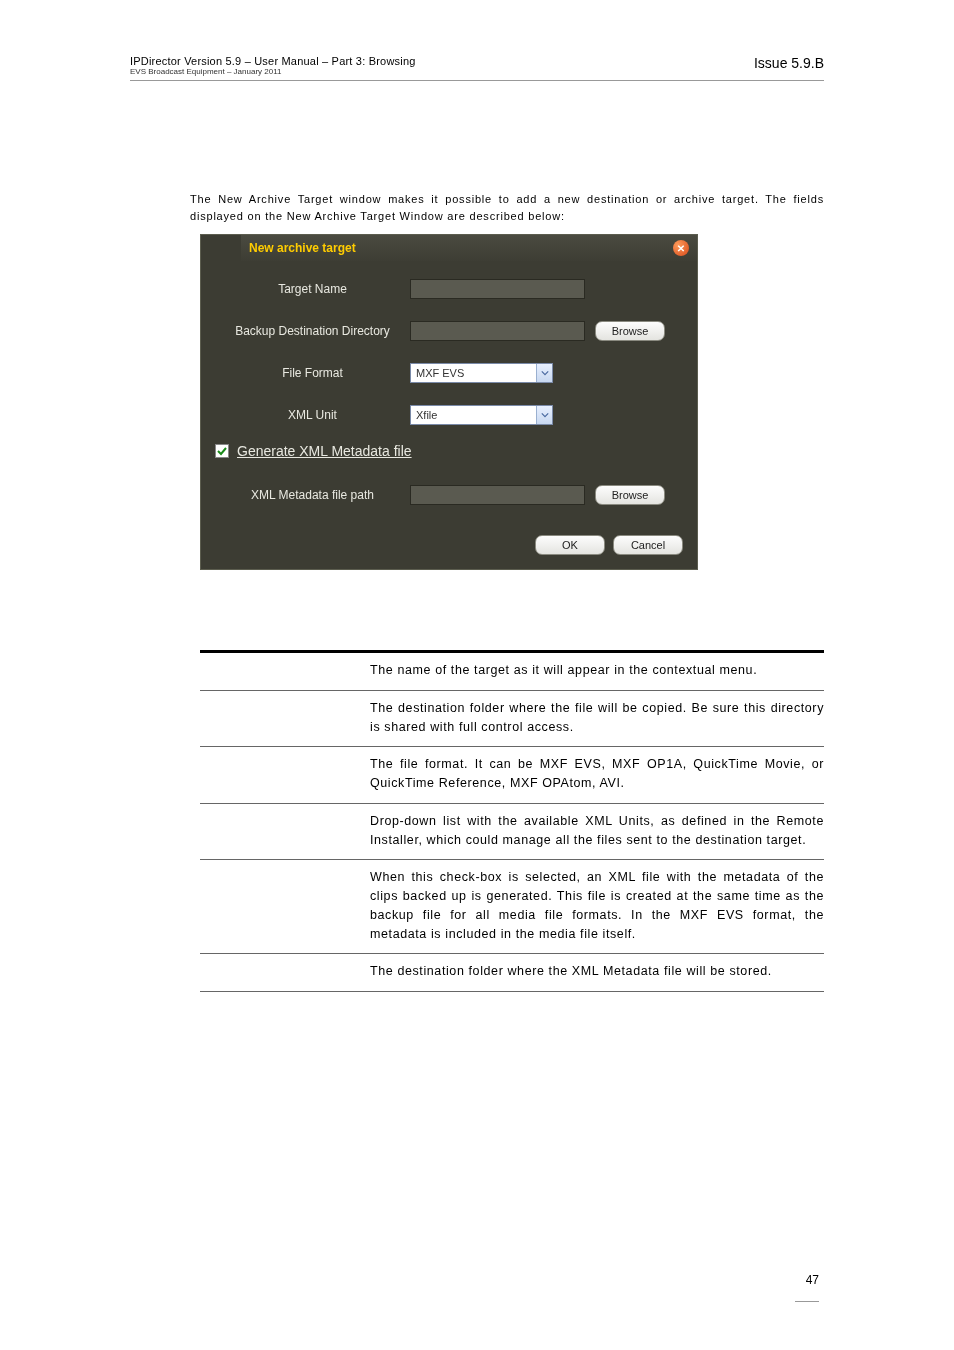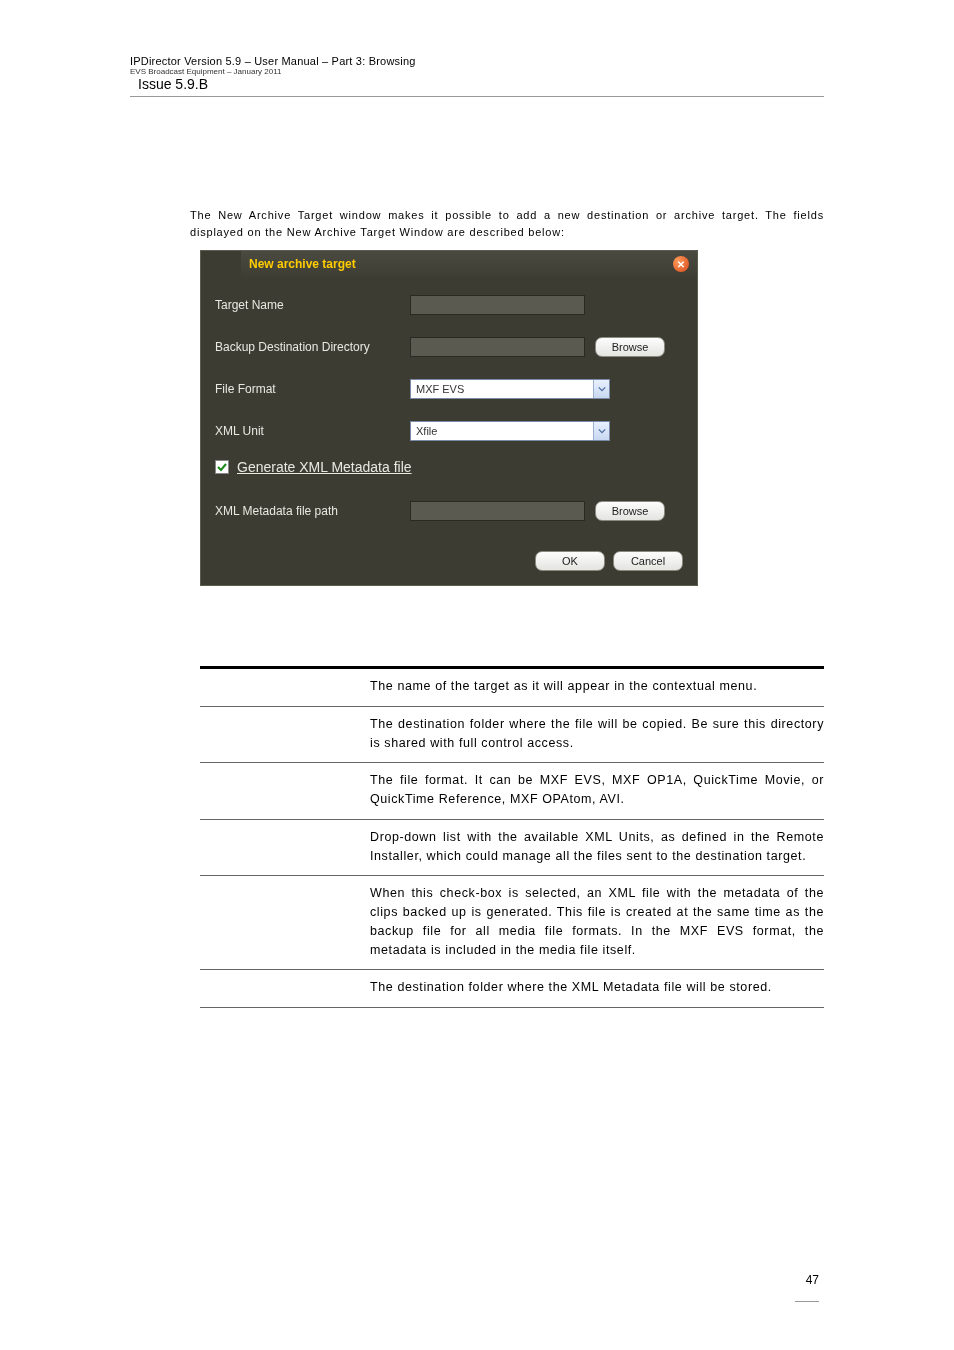--- a/index.html
+++ b/index.html
@@ -13,21 +13,20 @@
   .page {
     padding: 55px 130px 40px 130px;
   }
   .header {
     display: flex;
     justify-content: space-between;
     align-items: flex-start;
     border-bottom: 1px solid #999;
     padding-bottom: 4px;
     margin-bottom: 6px;
-    flex-direction: column;
   }
   .header-left-line1 {
     font-size: 11px;
     letter-spacing: 0.2px;
   }
   .header-left-line2 {
     font-size: 8px;
     color: #333;
   }
   .header-right {
@@ -65,41 +64,42 @@
   }
   .close-circle {
     width: 16px; height: 16px;
     border-radius: 50%;
     background: radial-gradient(circle at 30% 30%, #ff9a5a, #d64a1a);
     display: flex; align-items: center; justify-content: center;
     color: #fff; font-size: 10px; font-weight: bold;
   }
   .dialog-body {
     padding: 18px 14px 6px 14px;
+    text-align: center;
   }
   .row {
     display: flex;
     align-items: center;
     margin-bottom: 22px;
     height: 20px;
   }
   .row-label {
     width: 195px;
     color: #e8e8e0;
     font-size: 12px;
   }
   .field {
     width: 175px;
     height: 20px;
     background: #5a5a50;
     border: 1px solid #2a2a22;
     margin-right: 10px;
   }
   .select {
-    width: 200px;
+    width: 143px;
     height: 20px;
     background: #fff;
     border: 1px solid #7a8aa8;
     display: flex;
     align-items: center;
     justify-content: space-between;
     padding-left: 5px;
     margin-right: 10px;
     font-size: 11px;
     color: #333;

